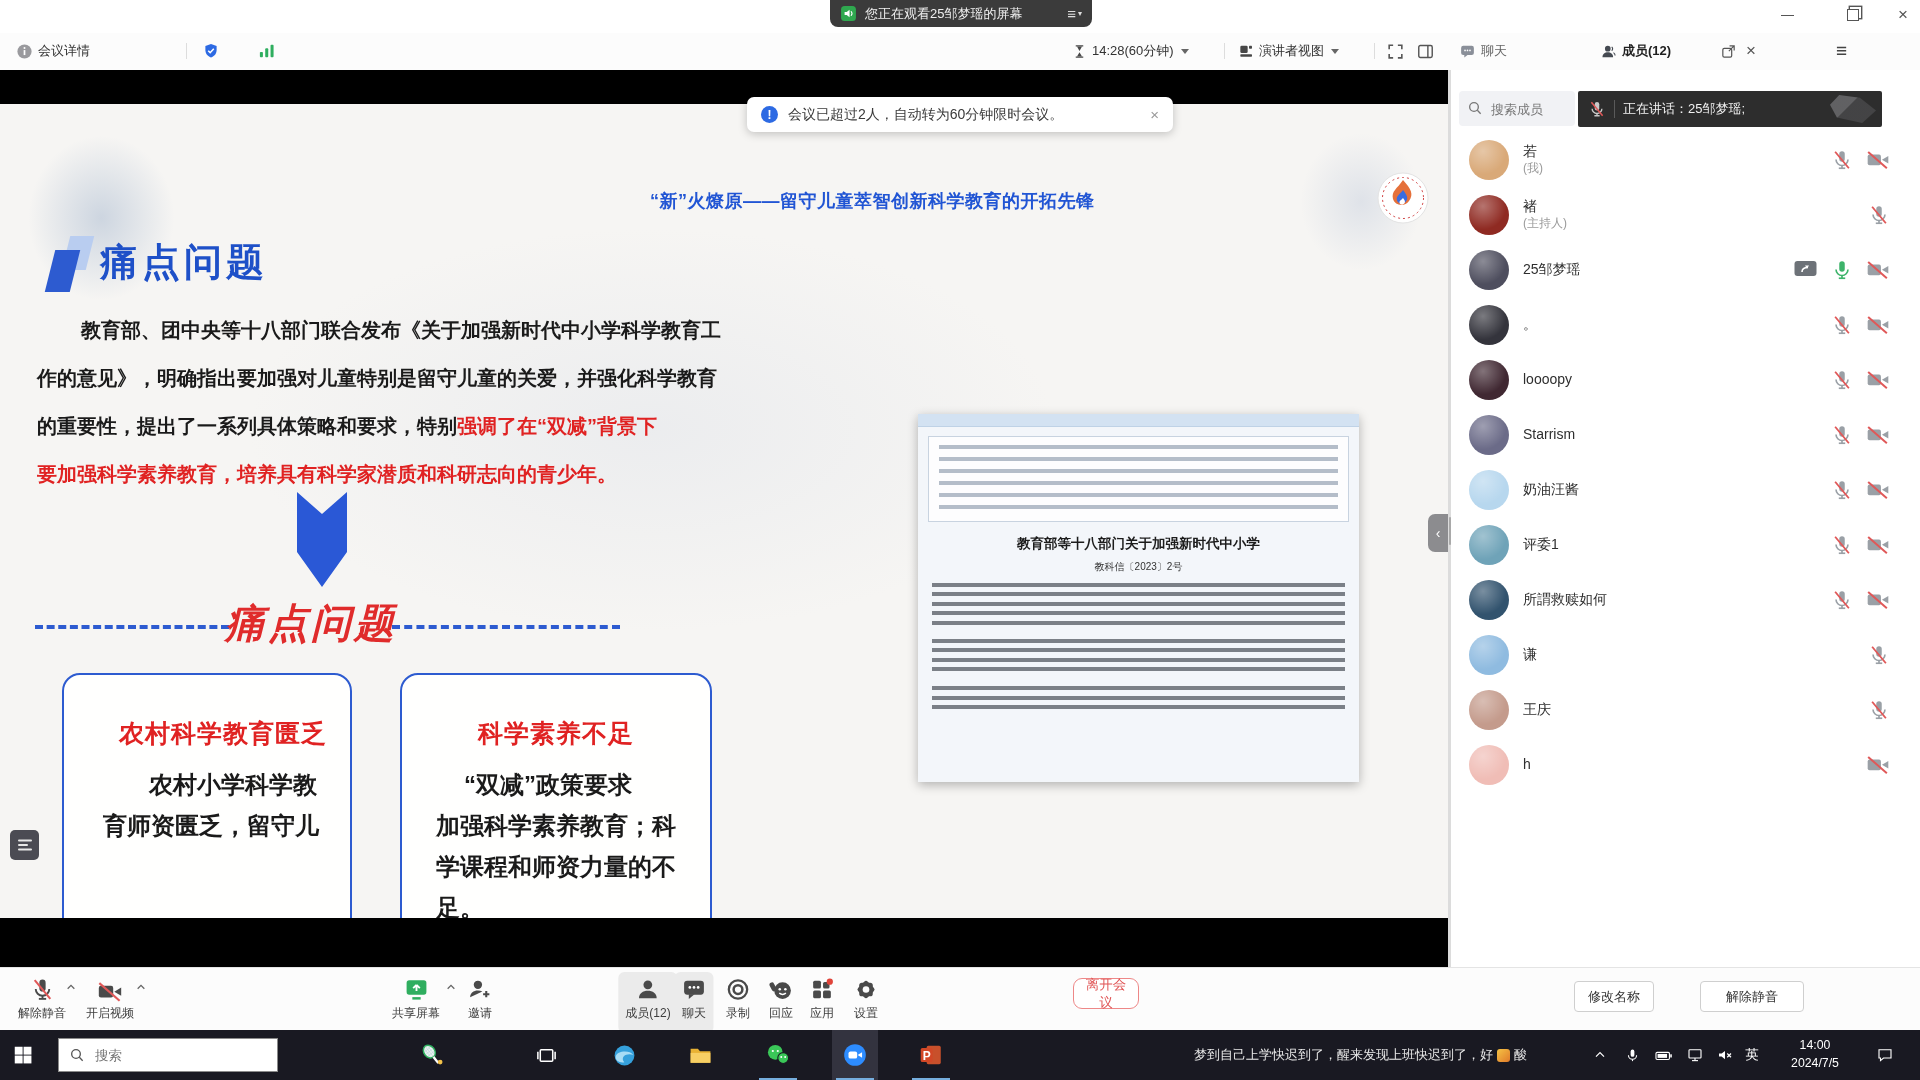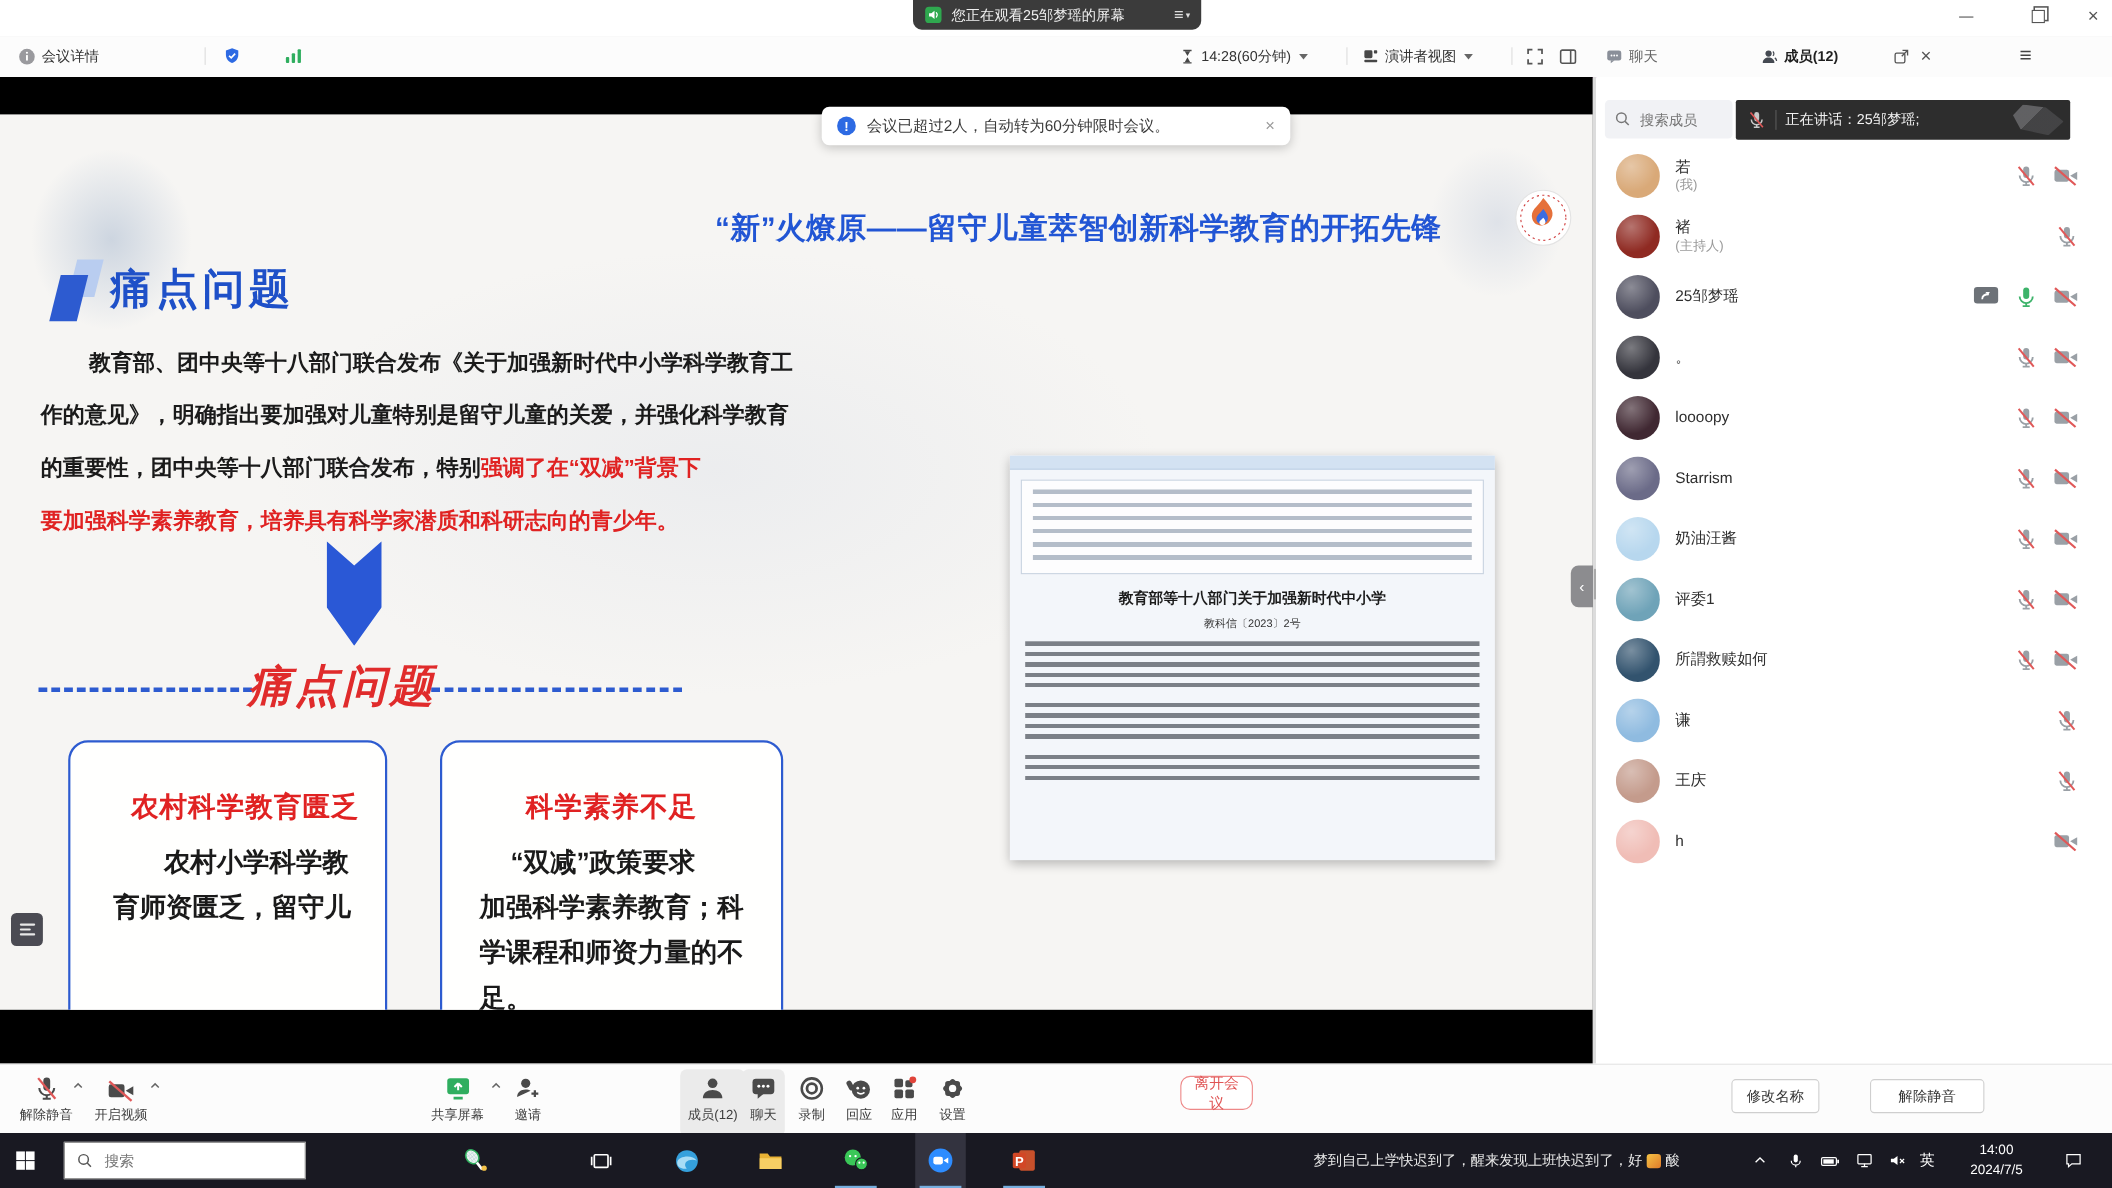--- a/index.html
+++ b/index.html
@@ -32,21 +32,21 @@
       radial-gradient(closest-side at 7% 14%, rgba(110,140,180,.30), transparent 72%),
       radial-gradient(closest-side at 94% 12%, rgba(140,160,195,.22), transparent 70%),
       radial-gradient(closest-side at 45% 40%, rgba(205,212,225,.25), transparent 62%),
       #f6f5f3;}
   #divider{position:absolute;left:1448px;top:0;width:3px;height:897px;background:#dcdcdc;}
   #splitter-handle{position:absolute;left:1448.5px;top:447px;width:2px;height:28px;background:#a9a9a9;border-radius:2px;}
   #collapse-tab{position:absolute;left:1428px;top:444px;width:20px;height:38px;background:rgba(52,52,60,.55);
       border-radius:7px 0 0 7px;color:#fff;display:flex;align-items:center;justify-content:center;font-size:14px;}
 
   
-  #slide-header-title{position:absolute;left:650px;top:85px;font-size:27px;font-weight:bold;color:#2155d4;letter-spacing:0.5px;white-space:nowrap;}
+  #slide-header-title{position:absolute;left:650px;top:85px;font-size:18px;font-weight:bold;color:#2155d4;letter-spacing:0.5px;white-space:nowrap;}
   #slide-logo{position:absolute;left:1377px;top:68px;width:52px;height:52px;}
   .quote-bar1{position:absolute;left:66px;top:132px;width:24px;height:34px;background:#b9cdf0;transform:skewX(-14deg);}
   .quote-bar2{position:absolute;left:50px;top:146px;width:25px;height:42px;background:#2d5bd0;transform:skewX(-14deg);}
   #section-title{position:absolute;left:100px;top:133px;font-size:38px;font-weight:800;color:#1e50c8;letter-spacing:4px;}
   #slide-paragraph{position:absolute;left:37px;top:215px;width:700px;}
   .para-line{position:absolute;left:0;font-size:20px;font-weight:bold;line-height:22px;white-space:nowrap;color:#1a1a1a;letter-spacing:0;}
   .para-red{color:#e02222;}
   #down-arrow{position:absolute;left:297px;top:388px;}
   #mid-title{position:absolute;left:311px;top:492px;transform:translateX(-50%);font-size:40px;font-weight:800;font-style:italic;color:#e02b2b;letter-spacing:3px;white-space:nowrap;}
   .dash{position:absolute;top:521px;border-top:4px dashed #2d5bd0;}
@@ -262,21 +262,21 @@
           <path d="M26 26c2 2.4 2.6 4 1.3 5.6-1.3 1.7-4.2 1.2-4.7-.6-.6-2.2 1.5-2.7 3.4-5z" fill="#fff"></path>
         </svg>
 
         <div class="quote-bar1"></div>
         <div class="quote-bar2"></div>
         <div id="section-title">痛点问题</div>
 
         <div id="slide-paragraph">
             <div class="para-line" style="top: 0px; left: 44px;"><span>教育部、团中央等十八部门联合发布《关于加强新时代中小学科学教育工</span></div>
             <div class="para-line" style="top: 48px; left: 0px;"><span>作的意见》，明确指出要加强对儿童特别是留守儿童的关爱，并强化科学教育</span></div>
-            <div class="para-line" style="top: 96px; left: 0px;"><span>的重要性，团中央等十八部门联合发布，特别</span><span class="para-red">强调了在“双减”背景下</span></div>
+            <div class="para-line" style="top: 96px; left: 0px;"><span>的重要性，提出了一系列具体策略和要求，特别</span><span class="para-red">强调了在“双减”背景下</span></div>
             <div class="para-line" style="top: 144px; left: 0px;"><span class="para-red">要加强科学素养教育，培养具有科学家潜质和科研志向的青少年。</span></div>
           </div>
 
         <svg id="down-arrow" width="50" height="95" viewBox="0 0 50 95">
           <polygon points="0,0 25,22 50,0 50,60 25,95 0,60" fill="#2a58d6"></polygon>
         </svg>
 
         <div class="dash" id="dash-left"></div>
         <div class="dash" id="dash-right"></div>
         <div id="mid-title">痛点问题</div>

